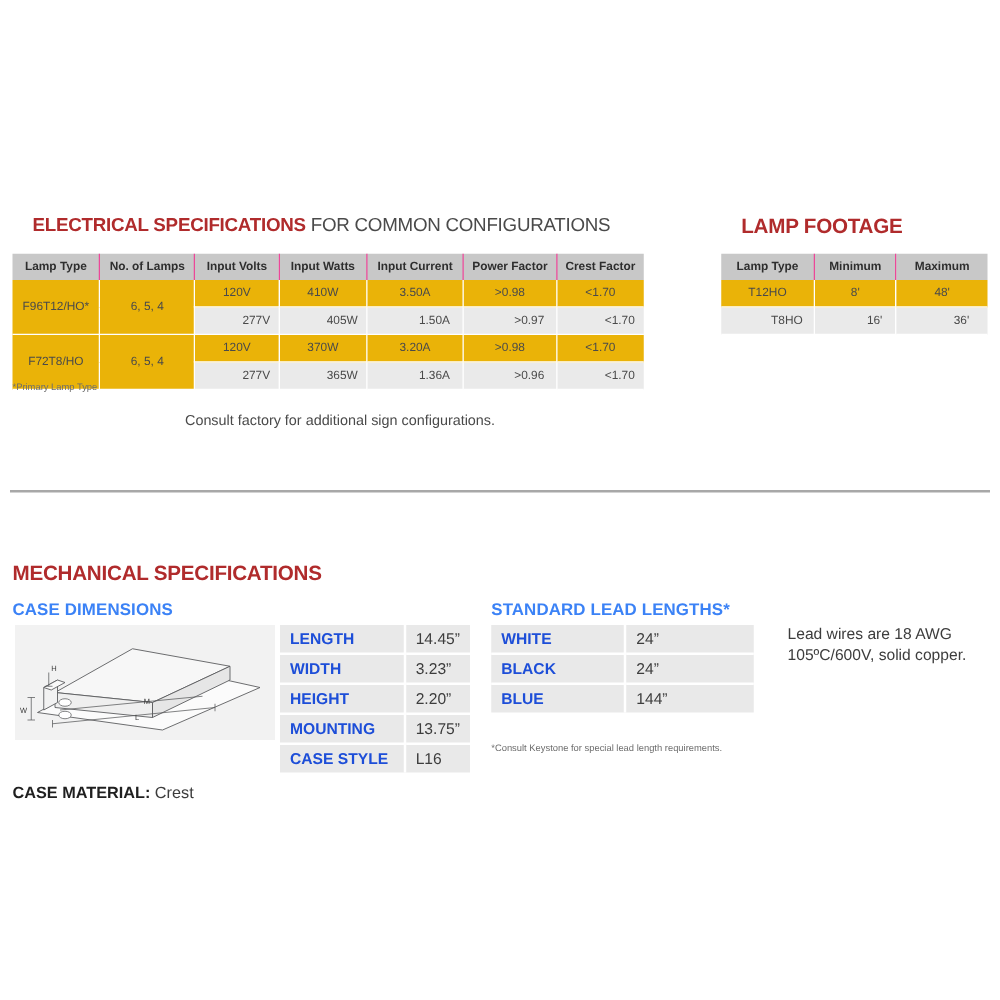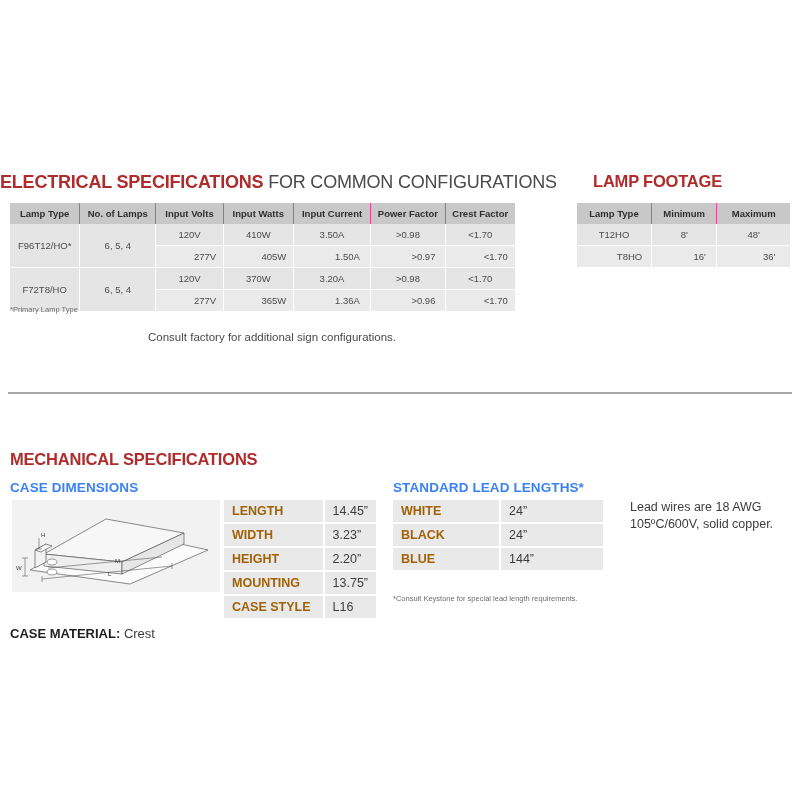--- a/index.html
+++ b/index.html
@@ -58,40 +58,40 @@
   }
   table.grid th:last-child { border-right: none; }
   table.grid td {
     padding: 5px 6px;
     text-align: center;
     border-right: 1px solid #ffffff;
     border-bottom: 1px solid #ffffff;
     white-space: nowrap;
   }
   table.grid td:last-child { border-right: none; }
-  table.grid tr.odd td  { background: #e5e5e5; }
+  table.grid tr.odd td  { background: #eab308; }
   table.grid tr.even td { background: #eaeaea; padding-left: 37px; }
   table.grid td.span-cell { background: #f6f6f6; }
 
   
   table.lv {
     position: absolute;
     border-collapse: collapse;
     font-size: 12.5px;
   }
   table.lv td {
     background: #e9e9e9;
     border-bottom: 2px solid #ffffff;
     padding: 4px 8px;
     white-space: nowrap;
   }
   table.lv tr:last-child td { border-bottom: none; }
   table.lv td.k {
     font-weight: bold;
-    color: #a16207;
+    color: #1d4ed8;
     border-right: 2px solid #ffffff;
   }
   table.lv td.v {
     color: #3d3d3d;
   }
 
   
   .note {
     position: absolute;
     font-size: 7.5px;
@@ -125,21 +125,21 @@
   .material-line b { color: #1f1f1f; }
 
   .drawing {
     position: absolute;
     background: #f2f2f2;
   }
 </style>
 </head>
 <body>
 
-<div class="sec-head" style="left:0; top:172px; font-size:18px;">
+<div class="sec-head" style="left:26px; top:172px; font-size:15px;">
   <span class="red">ELECTRICAL SPECIFICATIONS</span>
   <span class="gray">FOR COMMON CONFIGURATIONS</span>
 </div>
 
 <table class="grid" style="left:10px; top:203px; width:505px;">
   <thead>
     <tr>
       <th style="width:80px;">Lamp Type</th>
       <th style="width:78px;">No. of Lamps</th>
       <th style="width:62px;">Input Volts</th>

